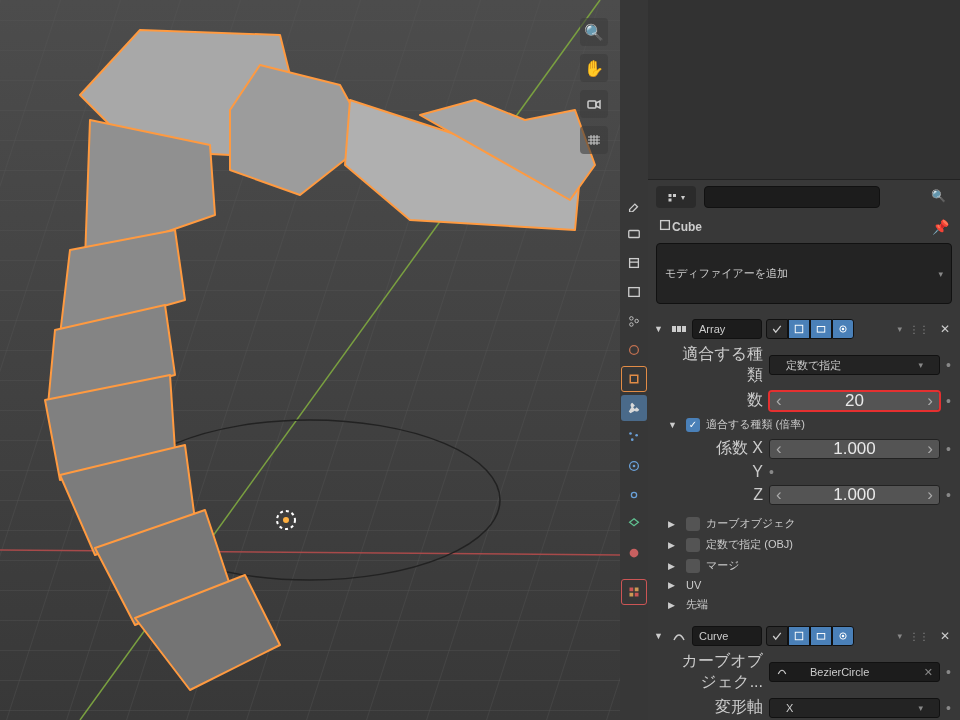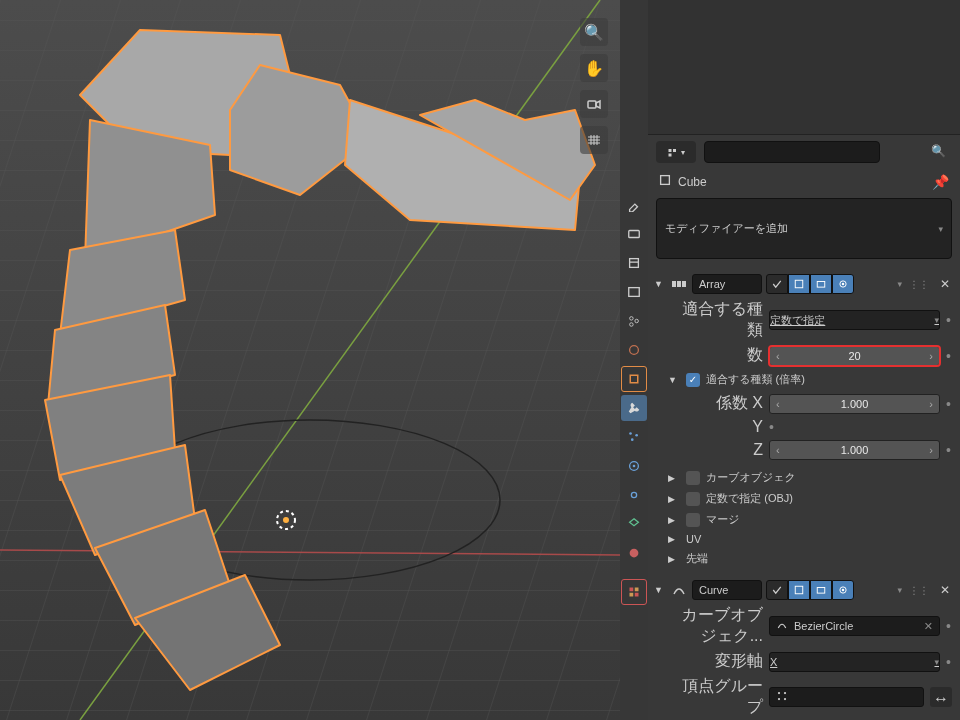--- a/index.html
+++ b/index.html
@@ -84,21 +84,21 @@
   border-radius: 4px;
   color: #ccc;
   padding: 0 24px 0 8px;
   font-size: 11px;
 }
 
 .obj-row {
   display: flex; align-items: center;
   padding: 4px 10px;
   color: #ccc; font-size: 12px;
-  gap: 6px;
+  font-weight: bold;
 }
 .pin { margin-left: auto; color: #888; font-size: 14px; cursor: pointer; }
 
 .dropdown-row {
   display: flex; align-items: center;
   padding: 4px 8px;
 }
 .dropdown {
   flex: 1;
   background: #232323;
@@ -157,38 +157,37 @@
   width: 95px;
   text-align: right;
   color: #ccc; font-size: 16px;
   flex-shrink: 0;
 }
 .field-input {
   flex: 1; height: 20px;
   background: #545454;
   border: 1px solid #222;
   border-radius: 3px;
-  color: #e8e8e8; font-size: 11px;
+  color: #e8e8e8; font-size: 17px;
   text-align: center;
   display: flex; align-items: center; justify-content: center;
   cursor: pointer;
 }
 .field-input.nav::before { content: "‹"; position: absolute; left: 6px; color: #aaa; }
 .field-input.nav::after { content: "›"; position: absolute; right: 6px; color: #aaa; }
 .field-input.nav { position: relative; }
 .field-dropdown {
   flex: 1; height: 20px;
   background: #232323;
   border: 1px solid #111;
   border-radius: 3px;
   color: #ccc; font-size: 11px;
-  padding: 0 0;
-  display: flex; align-items: center;
-  cursor: pointer;
-  text-decoration: underline;
+  padding: 0 16px;
+  display: flex; align-items: center;
+  cursor: pointer;
 }
 .hl-red { outline: 2px solid #e53030; outline-offset: -1px; }
 .dot { width: 6px; color: #888; font-size: 14px; }
 
 .sub-header {
   display: flex; align-items: center;
   padding: 4px 8px 4px 20px;
   color: #ccc; font-size: 11px;
   gap: 6px;
 }
@@ -210,21 +209,21 @@
   cursor: pointer;
 }
 .picker {
   flex: 1; height: 20px;
   background: #1c1c1c;
   border: 1px solid #111;
   border-radius: 3px;
   display: flex; align-items: center;
   padding: 0 6px;
   color: #ccc; font-size: 11px;
-  gap: 6px;
+  gap: 22px;
 }
 .x-in { margin-left: auto; color: #888; cursor: pointer; }
 .swap-icon {
   width: 22px; height: 20px;
   background: #2b2b2b;
   border-radius: 3px;
   display: flex; align-items: center; justify-content: center;
   color: #ccc;
   cursor: pointer;
 }
@@ -541,27 +540,15 @@
 
     <div class="field-row">
       <span class="field-label">変形軸</span>
       <div class="field-dropdown">
         <span>X</span>
         <span class="chev">▾</span>
       </div>
       <span class="dot">•</span>
     </div>
 
-    <div class="field-row">
-      <span class="field-label">頂点グループ</span>
-      <div class="picker">
-        <span><svg width="12" height="12" viewBox="0 0 16 16">
-              <circle cx="4" cy="4" r="1.5" fill="#ccc"></circle>
-              <circle cx="12" cy="4" r="1.5" fill="#ccc"></circle>
-              <circle cx="4" cy="12" r="1.5" fill="#ccc"></circle>
-              <circle cx="12" cy="12" r="1.5" fill="#ccc"></circle>
-            </svg></span>
-      </div>
-      <div class="swap-icon">↔</div>
-    </div>
 
   </div>
 </div>
 
 </body></html>

